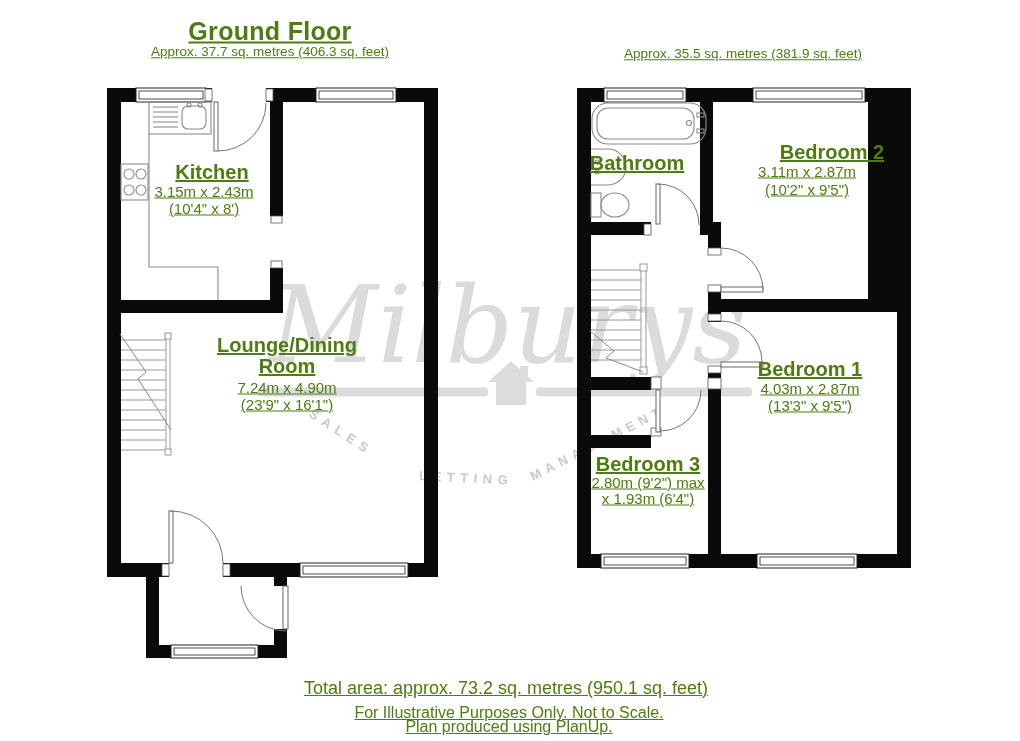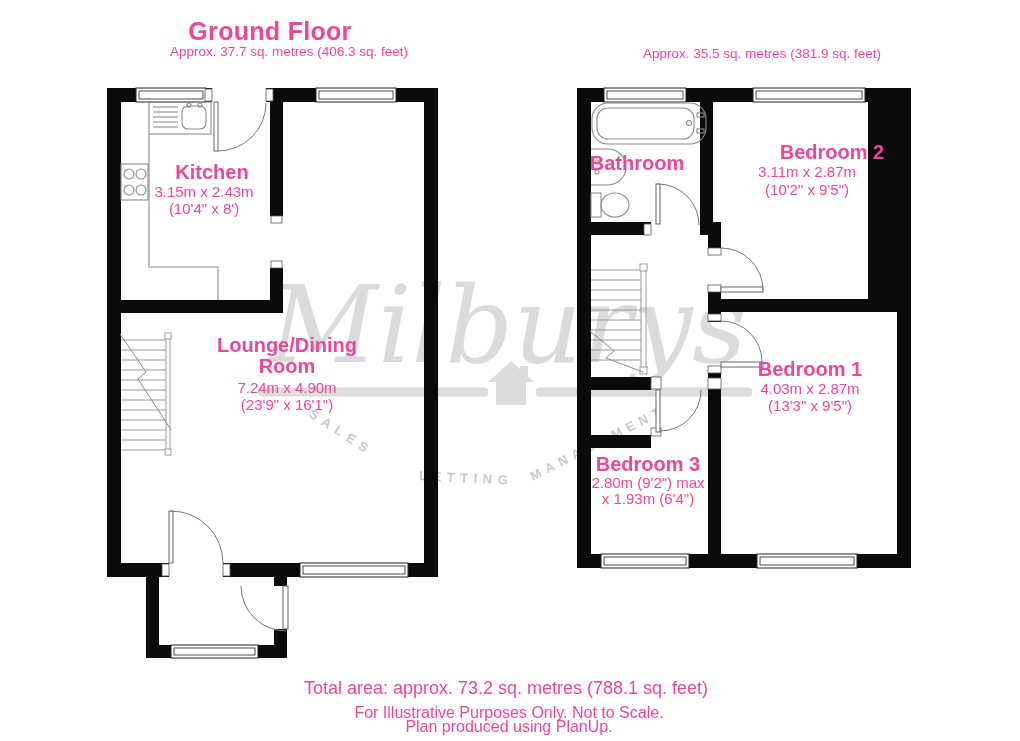--- a/index.html
+++ b/index.html
@@ -1,22 +1,22 @@
 <!DOCTYPE html>
 <html><head>
 <meta charset="utf-8">
 <style>
   html,body{margin:0;padding:0;background:#ffffff;}
   .stage{position:relative;width:1020px;height:741px;background:#fff;overflow:hidden;
          font-family:"Liberation Sans",sans-serif;}
   .stage svg{position:absolute;left:0;top:0;}
   .lbl{position:absolute;transform:translate(-50%,-50%);white-space:nowrap;
-       color:#ec4899;text-align:center;line-height:1;}
+       color:#4d7c0f;text-align:center;line-height:1;text-decoration:underline;}
   .floor-title{font-size:25px;font-weight:bold;letter-spacing:.3px;}
-  .floor-sub{font-size:13.5px;margin-left:19px;}
+  .floor-sub{font-size:13.5px;}
   .room-name{font-size:20px;font-weight:bold;}
   .room-dims{font-size:15px;}
   .total-area{font-size:18px;}
   .note{font-size:16px;}
 </style>
 </head>
 <body>
 
 <div class="stage">
 
@@ -263,17 +263,17 @@
 <div class="lbl room-dims" style="left:807px;top:189px">(10'2" x 9'5")</div>
 
 <div class="lbl room-name" style="left:810px;top:369px">Bedroom 1</div>
 <div class="lbl room-dims" style="left:810px;top:388px">4.03m x 2.87m</div>
 <div class="lbl room-dims" style="left:810px;top:405px">(13'3" x 9'5")</div>
 
 <div class="lbl room-name" style="left:648px;top:464px">Bedroom 3</div>
 <div class="lbl room-dims" style="left:648px;top:482px">2.80m (9'2") max</div>
 <div class="lbl room-dims" style="left:648px;top:498px">x 1.93m (6'4")</div>
 
-<div class="lbl total-area" style="left:506px;top:688px">Total area: approx. 73.2 sq. metres (788.1 sq. feet)</div>
+<div class="lbl total-area" style="left:506px;top:688px">Total area: approx. 73.2 sq. metres (950.1 sq. feet)</div>
 <div class="lbl note" style="left:509px;top:713px">For Illustrative Purposes Only. Not to Scale.</div>
 <div class="lbl note" style="left:509px;top:727px">Plan produced using PlanUp.</div>
 
 </div>
 
 </body></html>

